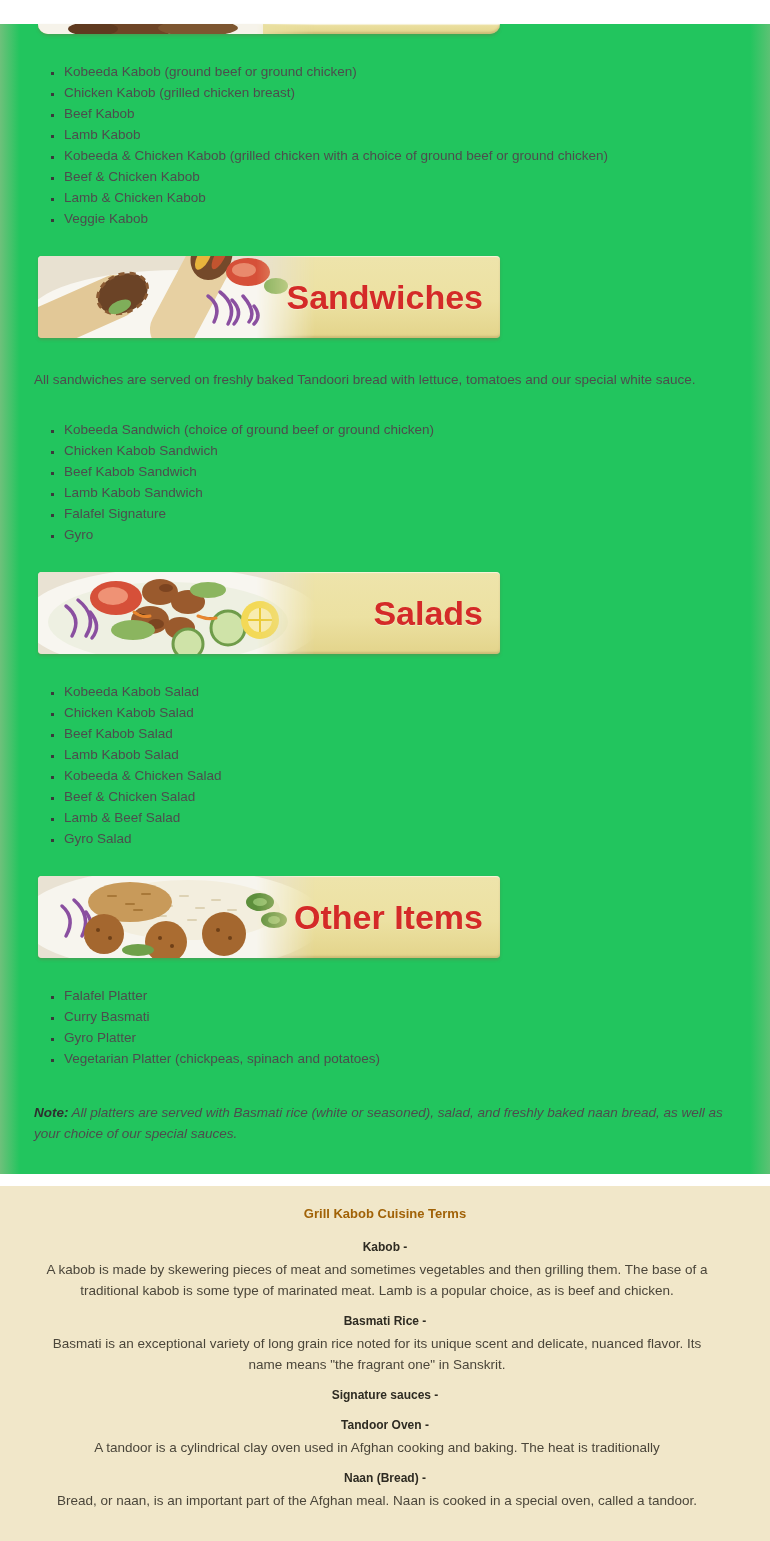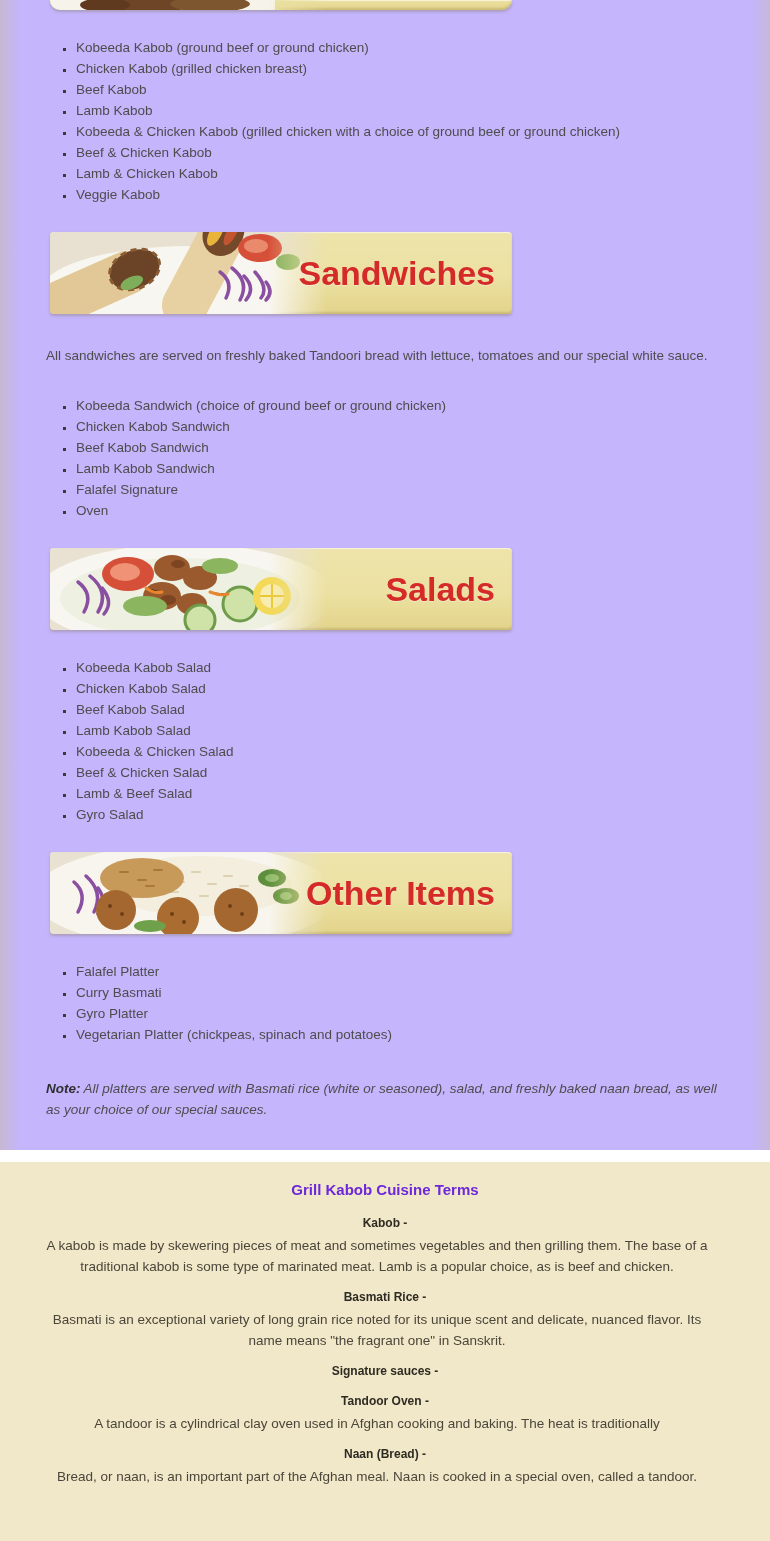--- a/index.html
+++ b/index.html
@@ -5,21 +5,21 @@
   html,body{margin:0;padding:0;}
   body{
     width:770px;height:1541px;overflow:hidden;
     background:#ffffff;
     font-family:"Liberation Sans","DejaVu Sans",sans-serif;
     -webkit-font-smoothing:antialiased;
   }
   .page{width:770px;height:1541px;overflow:hidden;display:flex;flex-direction:column;}
 
   
-  .main{position:relative;background:#c4b5fd;padding:0 0 30px 16px;}
+  .main{position:relative;background:#22c55e;padding:0 0 30px 4px;margin-top:24px;}
   .edge{position:absolute;top:0;bottom:0;width:20px;pointer-events:none;}
   .edge.left{left:0;background:linear-gradient(90deg,rgba(202,188,158,.45),rgba(202,188,158,0));}
   .edge.right{right:0;background:linear-gradient(270deg,rgba(202,188,158,.35),rgba(202,188,158,0));}
 
   
   .banner{
     position:relative;margin-left:34px;width:462px;height:82px;
     border-radius:4px;overflow:hidden;
     background:linear-gradient(180deg,#eee4ab 0%,#ece1a2 55%,#e3d48b 100%);
     box-shadow:0 2px 3px rgba(120,110,70,.35), inset 0 -2px 2px rgba(160,140,80,.35), inset 0 1px 1px rgba(255,255,255,.6);
@@ -61,21 +61,21 @@
   }
   .note .note-label{font-weight:bold;color:#2f2f2f;margin-right:3px;font-style:italic;}
 
   
   .footer{
     flex:1;background:#f1e7c9;margin-top:12px;
     padding:13px 40px 20px 40px;text-align:center;color:#4b463a;
   }
   .footer-inner{max-width:690px;margin:0 auto;}
   .footer-title{
-    font-size:15px;font-weight:bold;color:#6d28d9;
+    font-size:13px;font-weight:bold;color:#a16207;
     margin:2px 0 4px 0;line-height:26px;
   }
   .term-name{
     font-size:12px;font-weight:bold;color:#2e2b22;
     margin:11px 0 0 0;line-height:19px;
   }
   .term-def{margin:2px 16px 0 0;}
   .term-def .def-line{font-size:13.5px;line-height:21px;color:#4b463a;}
 </style>
 </head>
@@ -144,21 +144,21 @@
 
     <p class="desc">All sandwiches are served on freshly baked Tandoori bread with lettuce, tomatoes and our special white sauce.</p>
 
     <ul class="menu-list">
 
     <li>Kobeeda Sandwich (choice of ground beef or ground chicken)</li>
         <li>Chicken Kabob Sandwich</li>
         <li>Beef Kabob Sandwich</li>
         <li>Lamb Kabob Sandwich</li>
         <li>Falafel Signature</li>
-        <li>Oven</li>
+        <li>Gyro</li>
       </ul>
 
     <div class="banner">
       <div class="banner-photo">
         <svg viewBox="0 0 280 82" preserveAspectRatio="none" aria-hidden="true">
           <rect width="280" height="82" fill="#e9e2d3"></rect>
           <ellipse cx="135" cy="48" rx="150" ry="52" fill="#f8f6f0"></ellipse>
           <ellipse cx="130" cy="50" rx="120" ry="40" fill="#eef0e2"></ellipse>
           <g stroke="#8a4fa0" stroke-width="3.5" fill="none" stroke-linecap="round">
             <path d="M28 34 q16 12 6 30"></path>

